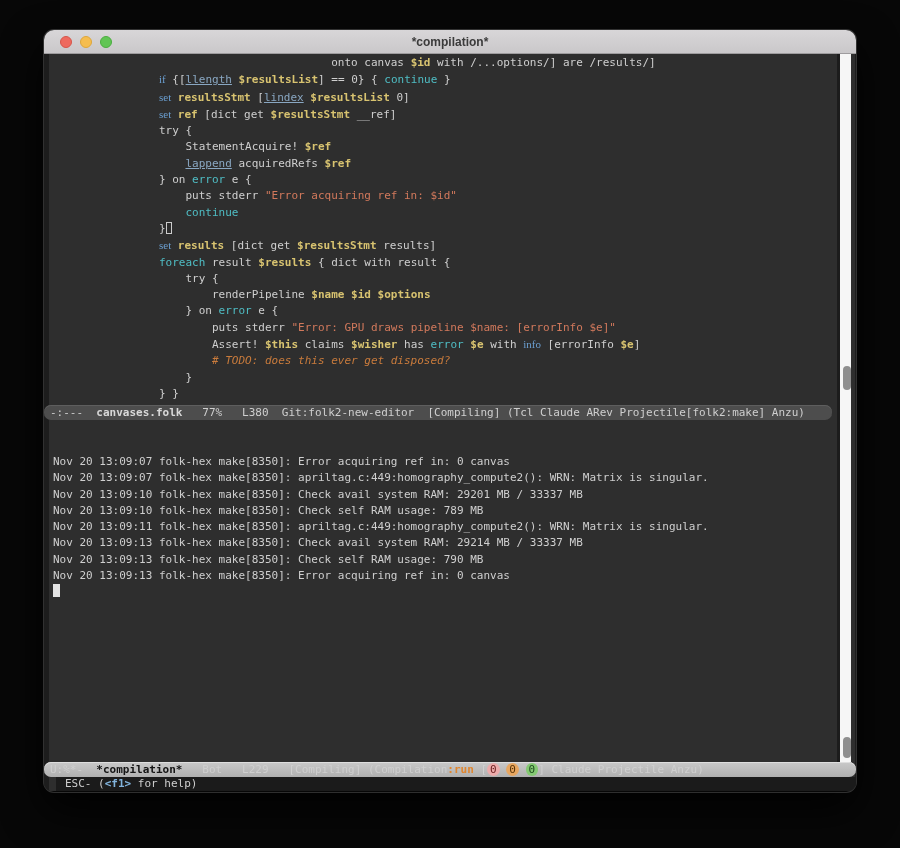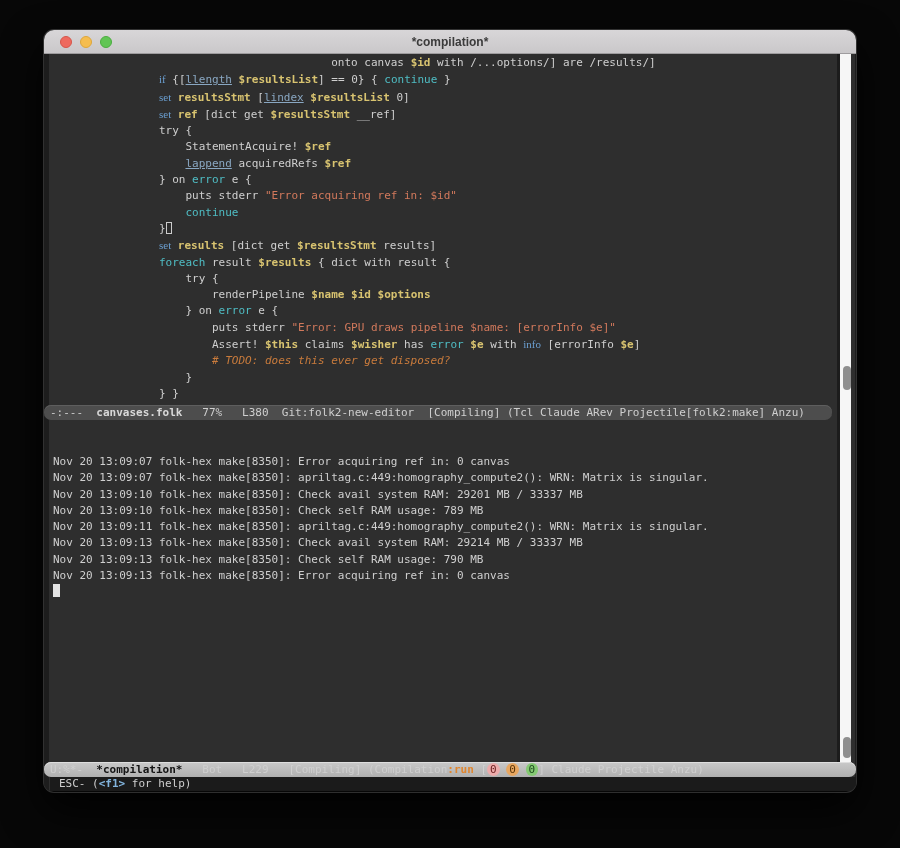--- a/index.html
+++ b/index.html
@@ -26,21 +26,21 @@
     position:relative;height:737px;background:#2e2e2e;
     box-shadow:inset 5px 0 0 #1d1d1d, inset -1px 0 0 #1d1d1d;
   }
   pre.buffer{margin:0;position:absolute;left:0;overflow:hidden;background:transparent;}
   .line{white-space:pre;font-size:11px;line-height:16.3px;color:#cfcfcf;}
   #code{top:0;right:24px;height:351px;padding:1px 0 0 9px;}
   #log{top:366px;right:24px;height:324px;padding:2px 0 0 9px;margin-top:32px;}
   .modeline{position:absolute;left:0;height:15px;line-height:15px;font-size:11px;white-space:pre;padding-left:6px;overflow:hidden;border-radius:7px;}
   #modeline1{top:351px;width:calc(100% - 24px);background:#4d4d4d;color:#d8d8d8;box-shadow:inset 0 1px 0 #5e5e5e;}
   #modeline2{top:708px;width:100%;background:linear-gradient(#c9c9c9,#b0b0b0);color:#141414;box-shadow:inset 0 1px 0 #dedede;}
-  #echo{position:absolute;top:723px;left:6px;width:100%;height:14px;line-height:14px;font-size:11px;white-space:pre;background:#1b1b1b;color:#d2d2d2;padding-left:9px;}
+  #echo{position:absolute;top:723px;left:12px;width:100%;height:14px;line-height:14px;font-size:11px;white-space:pre;background:#1b1b1b;color:#d2d2d2;padding-left:9px;}
   
   .sb{position:absolute;top:0;right:5px;width:14px;height:708px;background:#f6f6f6;border-left:3px solid #1c1c1c;}
   .sb .thumb{position:absolute;left:3px;width:8px;background:#8f8f8f;border-radius:4px;}
   .thumb.t1{top:312px;height:24px;}
   .thumb.t2{top:683px;height:21px;}
   
   .sg-p{color:#cfcfcf;}
   .sg-k{color:#6b9fd1;font-family:Liberation Serif, serif;}
   .sg-b{color:#89a7c2;text-decoration:underline;}
   .sg-c{color:#4fbdc4;}

